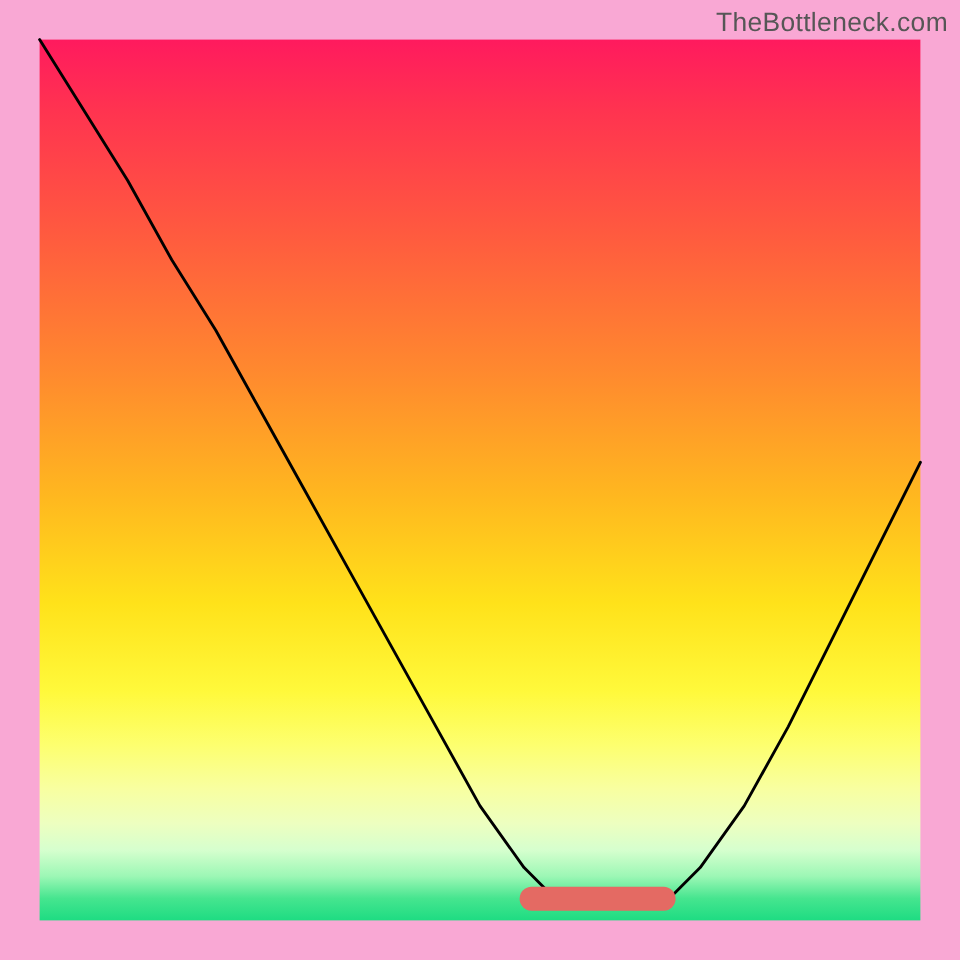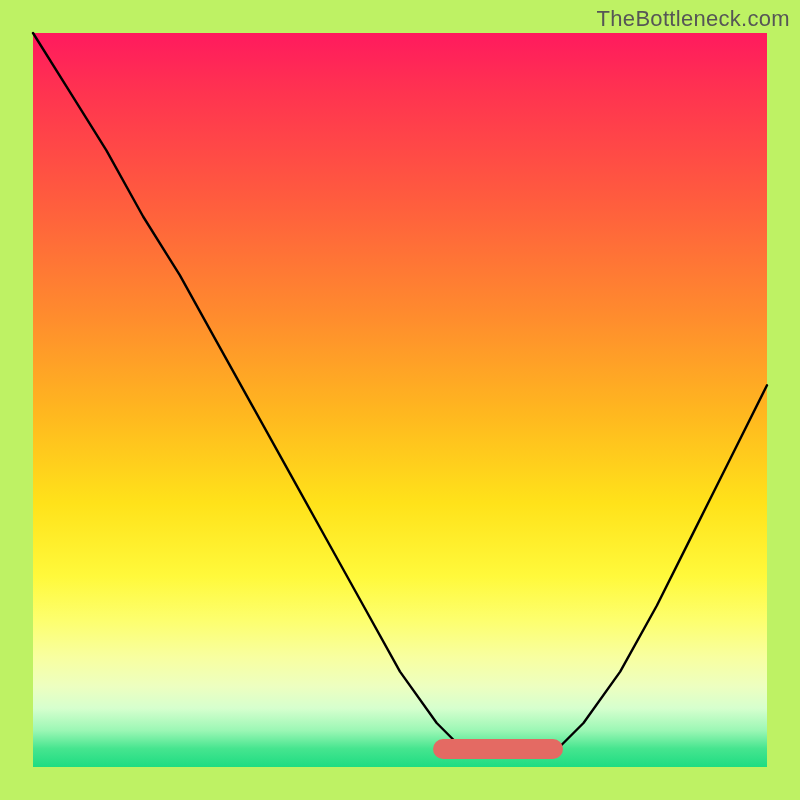--- a/index.html
+++ b/index.html
@@ -1,21 +1,21 @@
 <!DOCTYPE html>
 <html><head>
 <meta charset="utf-8">
 <style>
   * { margin: 0; padding: 0; box-sizing: border-box; }
   html, body { width: 800px; height: 800px; overflow: hidden; background: #000; }
   .stage {
     position: relative;
     width: 800px;
     height: 800px;
-    background: #bef264;
+    background: #f9a8d4;
   }
   .plot {
     position: absolute;
     left: 33px;
     top: 33px;
     width: 734px;
     height: 734px;
   }
   .gradient {
     position: absolute;

